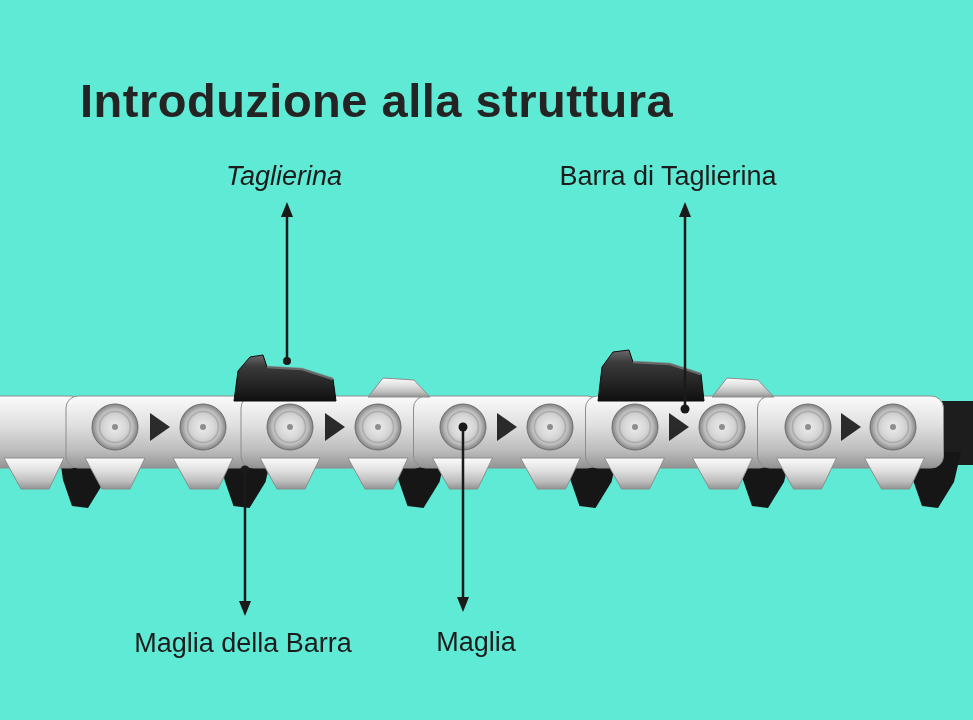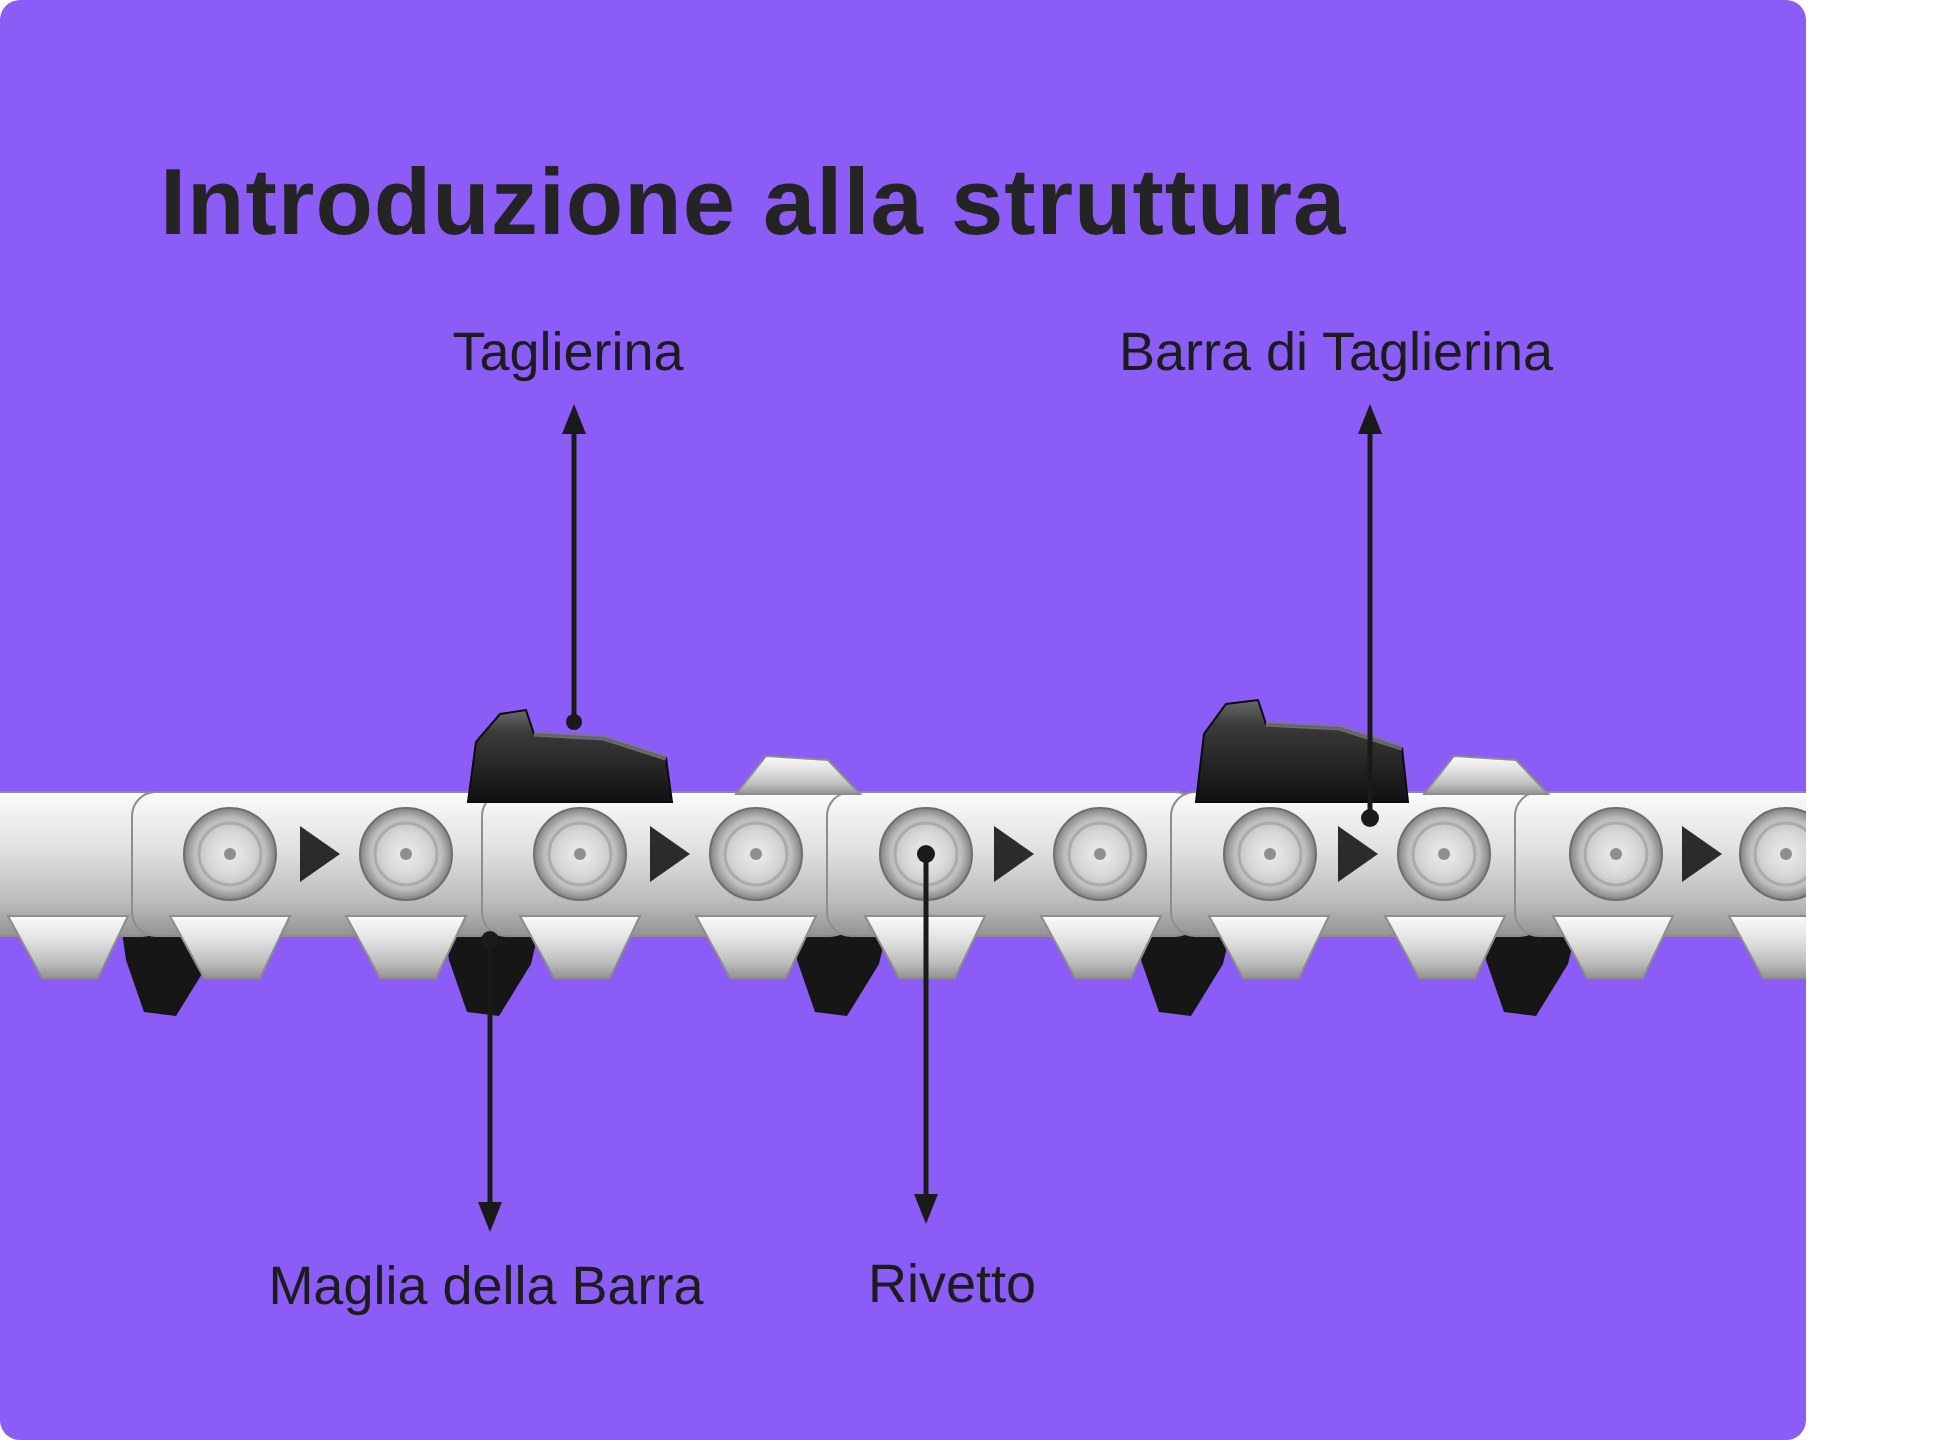--- a/index.html
+++ b/index.html
@@ -2,45 +2,44 @@
 <html><head>
 <meta charset="utf-8">
 <style>
   html, body {
     margin: 0;
     padding: 0;
     font-family: "Liberation Sans", sans-serif;
   }
   .canvas {
     position: relative;
-    width: 903px;
+    width: 973px;
     height: 720px;
-    background: #8b5cf6;
+    background: #5eead4;
     overflow: hidden;
-    border-radius: 10px;
   }
   .page-title {
     position: absolute;
     left: 80px;
     top: 42px;
     font-size: 47px;
     font-weight: 800;
     color: #242424;
     letter-spacing: 0.5px;
     white-space: nowrap;
   }
   .callout-label {
     position: absolute;
     transform: translateX(-50%);
     font-size: 27px;
     color: #1c1c1c;
     white-space: nowrap;
     text-align: center;
   }
-  .label-cutter        { left: 284px; top: 161px; }
+  .label-cutter        { left: 284px; top: 161px; font-style: italic; }
   .label-connection-bar{ left: 668px; top: 161px; }
   .label-chain-link    { left: 243px; top: 628px; }
   .label-rivet         { left: 476px; top: 627px; }
   .diagram-svg {
     position: absolute;
     inset: 0;
     width: 973px;
     height: 720px;
   }
 </style>
@@ -167,15 +166,15 @@
       </g>
     </g>
   </svg>
 
   <div class="callout-label label-cutter">Taglierina</div>
 
   <div class="callout-label label-connection-bar">Barra di Taglierina</div>
 
   <div class="callout-label label-chain-link">Maglia della Barra</div>
 
-  <div class="callout-label label-rivet">Rivetto</div>
+  <div class="callout-label label-rivet">Maglia</div>
 
 </div>
 
 </body></html>

